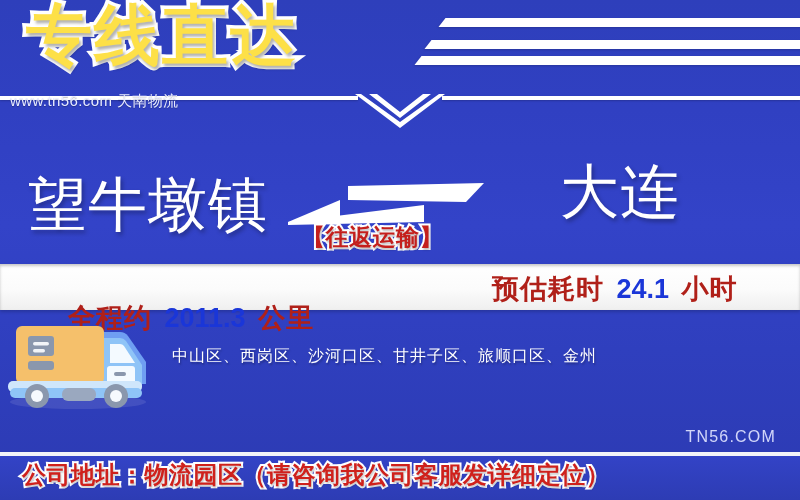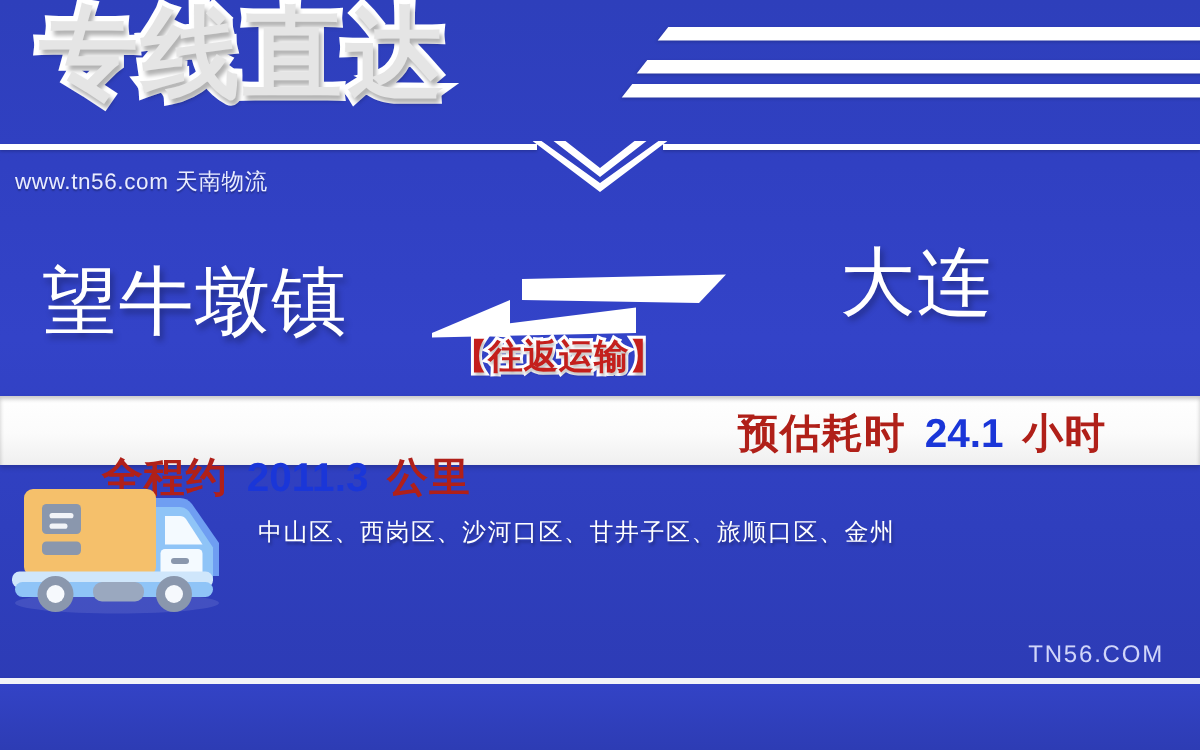--- a/index.html
+++ b/index.html
@@ -30,30 +30,30 @@
 
   
   .headline {
     position: absolute;
     left: 26px;
     top: 2px;
     font-size: 66px;
     font-weight: bold;
     line-height: 1;
     letter-spacing: 2px;
-    color: #e5e5e5;
+    color: #fde047;
     -webkit-text-stroke: 7px #ffffff;
     paint-order: stroke fill;
     text-shadow: 2px 3px 3px rgba(0,0,0,0.30);
     white-space: nowrap;
   }
   .site-line {
     position: absolute;
     left: 10px;
-    top: 112px;
+    top: 92px;
     font-size: 15px;
     color: #e9ecff;
     letter-spacing: 0.4px;
     white-space: nowrap;
     text-shadow: 0 1px 1px rgba(0,0,0,0.25);
   }
 
   
   .stripe {
     position: absolute;
@@ -79,21 +79,21 @@
     position: absolute;
     top: 92px;
     left: 355px;
     width: 90px;
     height: 36px;
   }
 
   
   .city {
     position: absolute;
-    font-size: 50px;
+    font-size: 59px;
     font-weight: 500;
     color: #ffffff;
     line-height: 1;
     white-space: nowrap;
     text-shadow: 2px 3px 4px rgba(0,0,0,0.30);
     letter-spacing: 1px;
     text-align: center;
   }
   .city.origin { left: 28px; top: 176px; }
   .city.dest   { left: 560px; top: 163px; }
@@ -294,14 +294,15 @@
   </svg>
 
   <div class="districts">
     <div>中山区、西岗区、沙河口区、甘井子区、旅顺口区、金州</div>
   </div>
 
   <div class="watermark">TN56.COM</div>
 
   <div class="footer-rule"></div>
   <div class="footer-band"></div>
+  <div class="footer-text">公司地址：物流园区（请咨询我公司客服发详细定位）</div>
 
 </div>
 
 </body></html>

